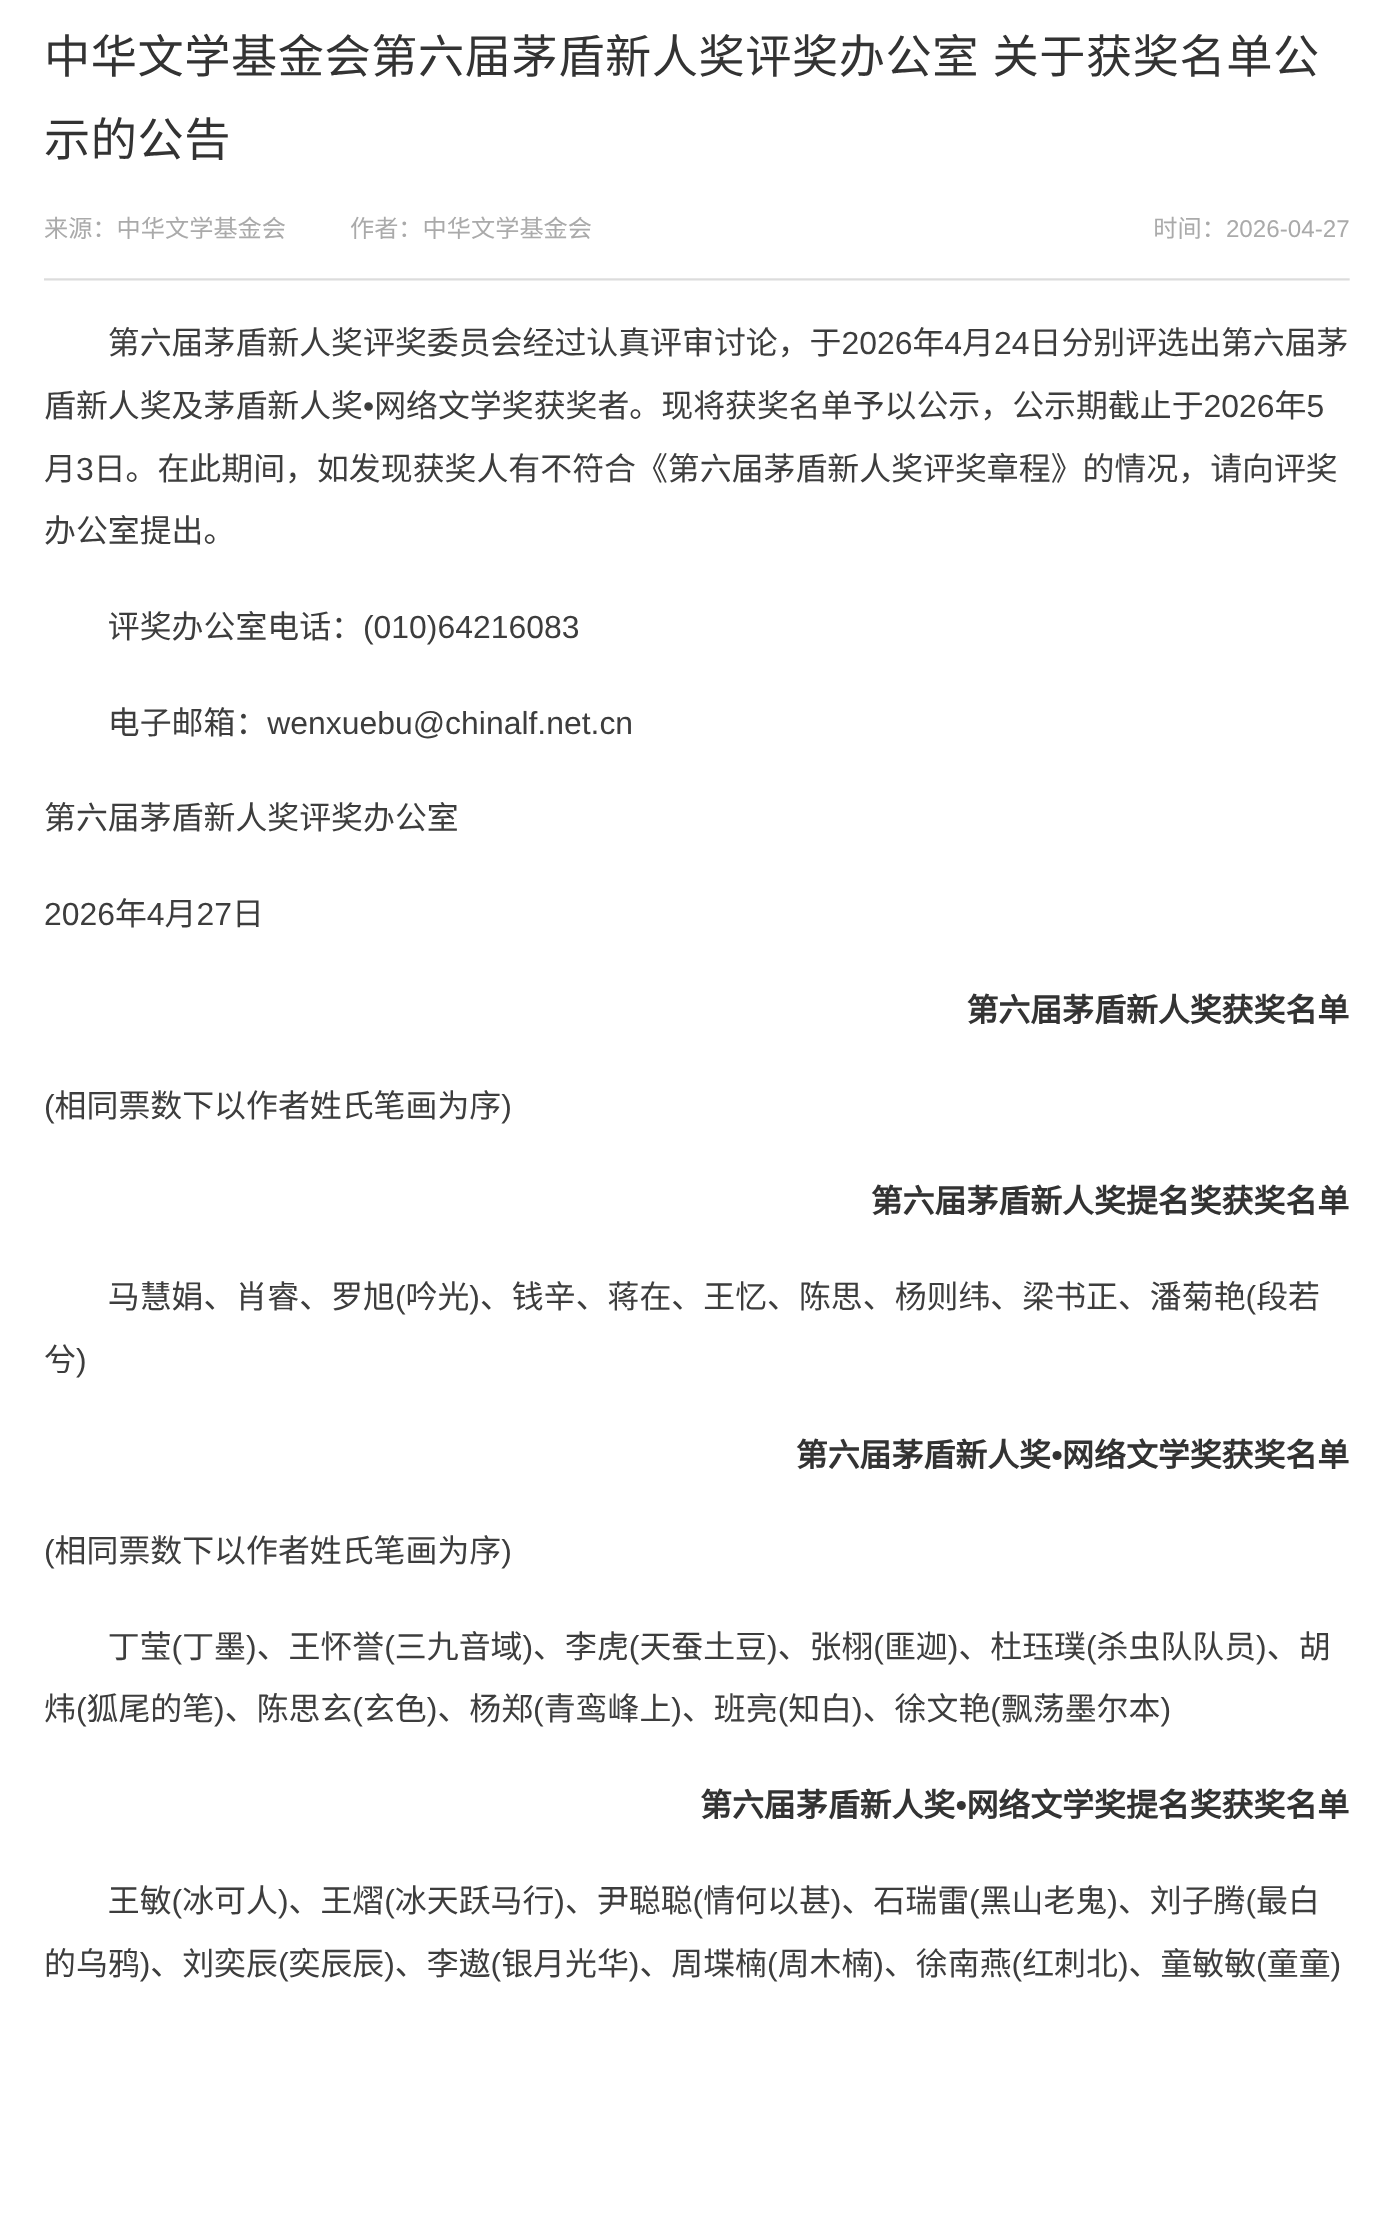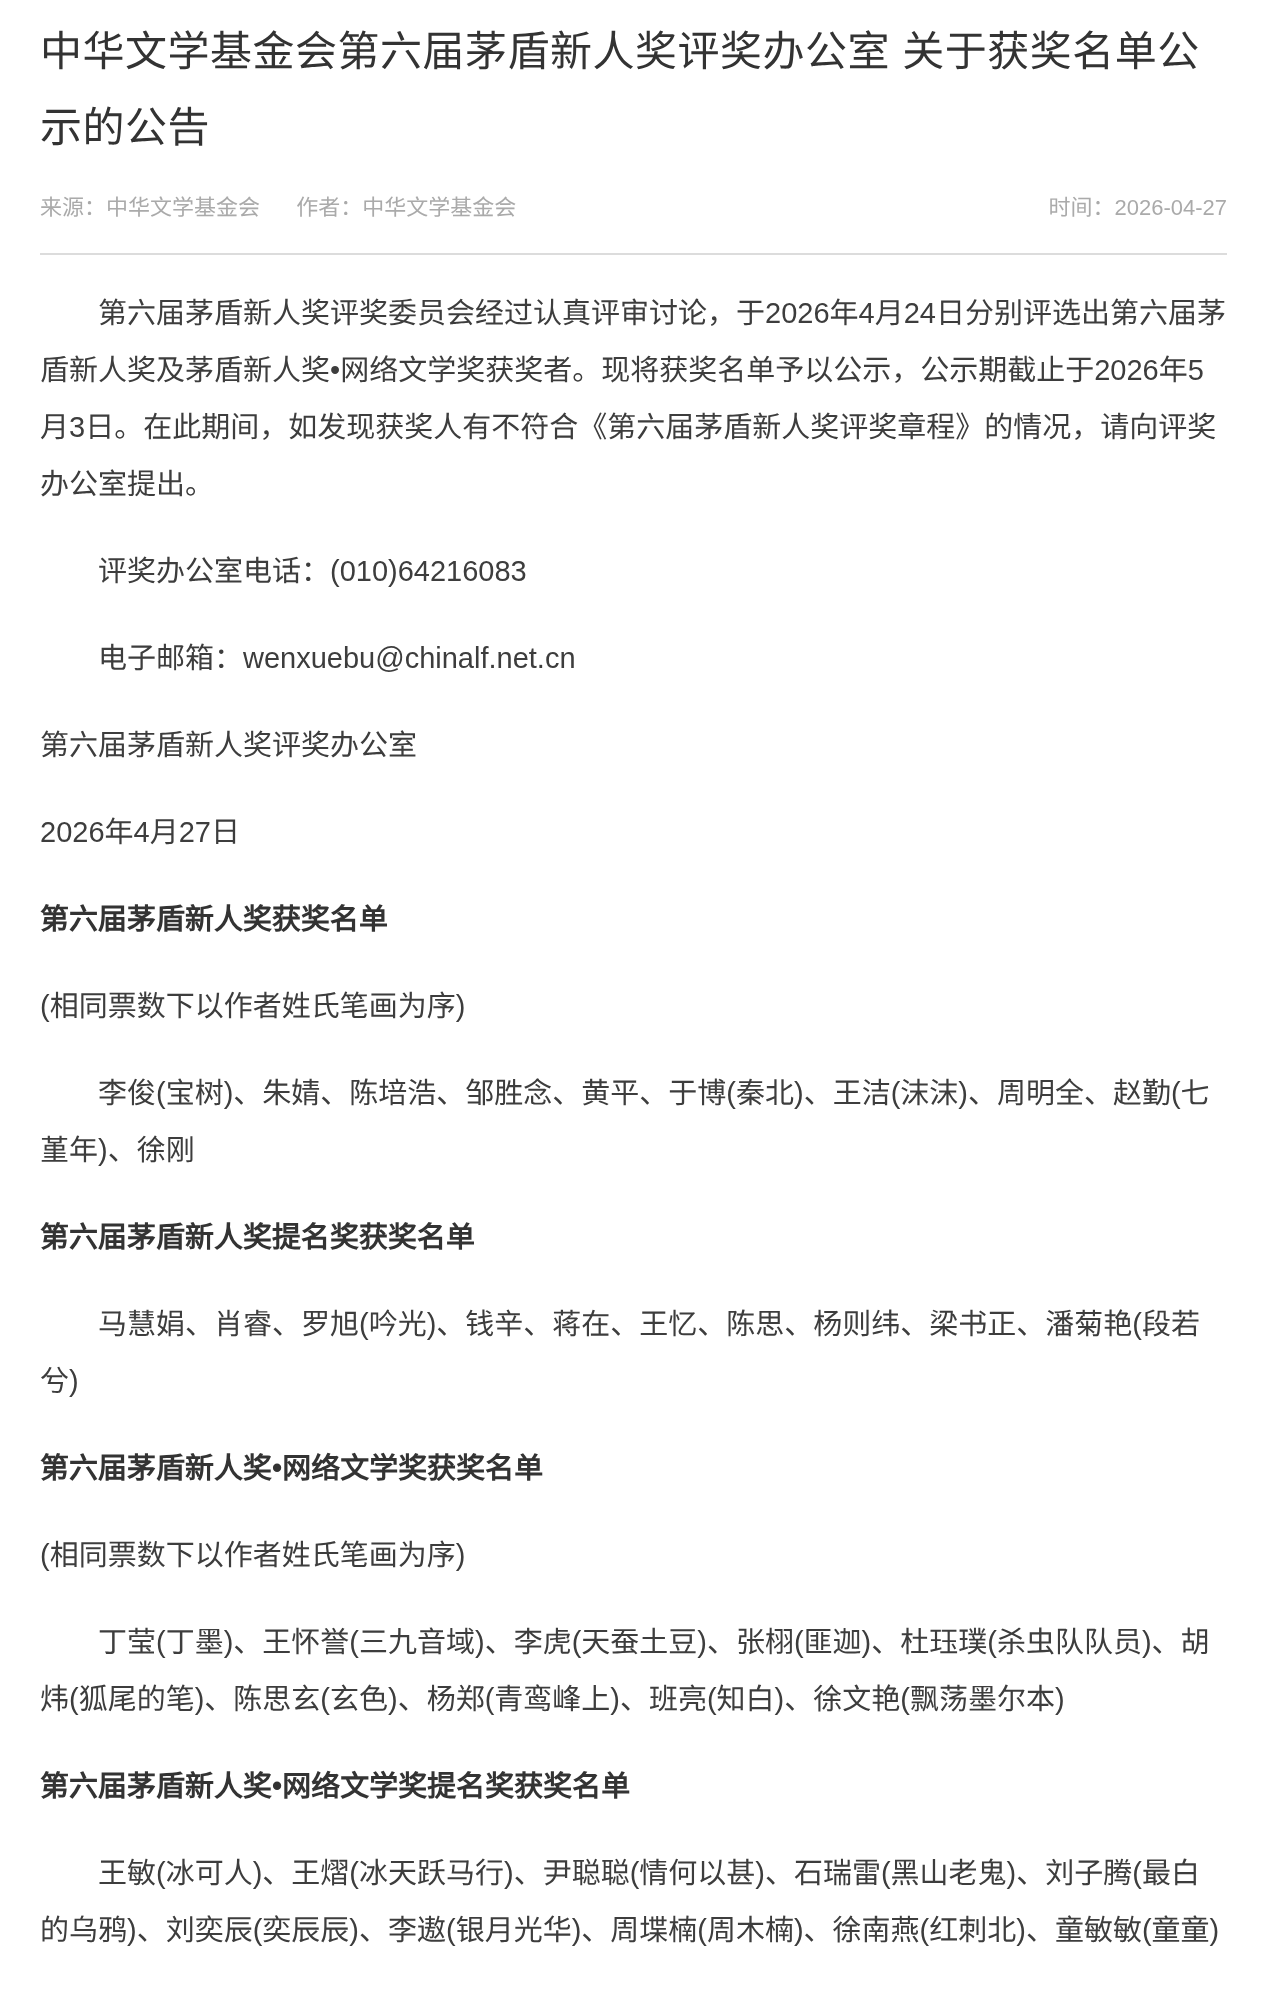--- a/index.html
+++ b/index.html
@@ -24,39 +24,39 @@
   }
   .meta-row {
     display: flex;
     justify-content: space-between;
     align-items: baseline;
     margin-top: 24px;
     font-size: 22px;
     color: #aaaaaa;
     white-space: nowrap;
   }
-  .meta-left .meta-item { margin-right: 30px; }
+  .meta-left .meta-item { margin-right: 52px; }
   .meta-left .meta-item:last-child { margin-right: 16px; }
   .divider {
     border: none;
     border-top: 2px solid #dcdcdc;
     margin: 32px 0 0 0;
   }
   .article {
     margin-top: 17px;
     font-size: 29px;
     line-height: 57px;
     color: #3d3d3d;
   }
   .article p { margin: 30px 0; }
   .article p.indent { text-indent: 2em; }
   .article p.right { text-align: left; }
   .article p.center { }
   .article p.center-bold {
-    text-align: left;
+    text-align: right;
     font-weight: 700;
     color: #333333;
   }
 </style>
 </head>
 <body>
 
 <div class="page">
 
   <h1 class="page-title">中华文学基金会第六届茅盾新人奖评奖办公室 关于获奖名单公示的公告</h1>
@@ -72,21 +72,20 @@
   <hr class="divider">
 
   <div class="article">
       <p class="indent">第六届茅盾新人奖评奖委员会经过认真评审讨论，于2026年4月24日分别评选出第六届茅盾新人奖及茅盾新人奖•网络文学奖获奖者。现将获奖名单予以公示，公示期截止于2026年5月3日。在此期间，如发现获奖人有不符合《第六届茅盾新人奖评奖章程》的情况，请向评奖办公室提出。</p>
       <p class="indent">评奖办公室电话：(010)64216083</p>
       <p class="indent">电子邮箱：wenxuebu@chinalf.net.cn</p>
       <p class="right">第六届茅盾新人奖评奖办公室</p>
       <p class="right">2026年4月27日</p>
       <p class="center-bold">第六届茅盾新人奖获奖名单</p>
       <p class="center">(相同票数下以作者姓氏笔画为序)</p>
-      <p class="indent">李俊(宝树)、朱婧、陈培浩、邹胜念、黄平、于博(秦北)、王洁(沫沫)、周明全、赵勤(七堇年)、徐刚</p>
       <p class="center-bold">第六届茅盾新人奖提名奖获奖名单</p>
       <p class="indent">马慧娟、肖睿、罗旭(吟光)、钱辛、蒋在、王忆、陈思、杨则纬、梁书正、潘菊艳(段若兮)</p>
       <p class="center-bold">第六届茅盾新人奖•网络文学奖获奖名单</p>
       <p class="center">(相同票数下以作者姓氏笔画为序)</p>
       <p class="indent">丁莹(丁墨)、王怀誉(三九音域)、李虎(天蚕土豆)、张栩(匪迦)、杜珏璞(杀虫队队员)、胡炜(狐尾的笔)、陈思玄(玄色)、杨郑(青鸾峰上)、班亮(知白)、徐文艳(飘荡墨尔本)</p>
       <p class="center-bold">第六届茅盾新人奖•网络文学奖提名奖获奖名单</p>
       <p class="indent">王敏(冰可人)、王熠(冰天跃马行)、尹聪聪(情何以甚)、石瑞雷(黑山老鬼)、刘子腾(最白的乌鸦)、刘奕辰(奕辰辰)、李遨(银月光华)、周堞楠(周木楠)、徐南燕(红刺北)、童敏敏(童童)</p>
     </div>
 
 </div>

